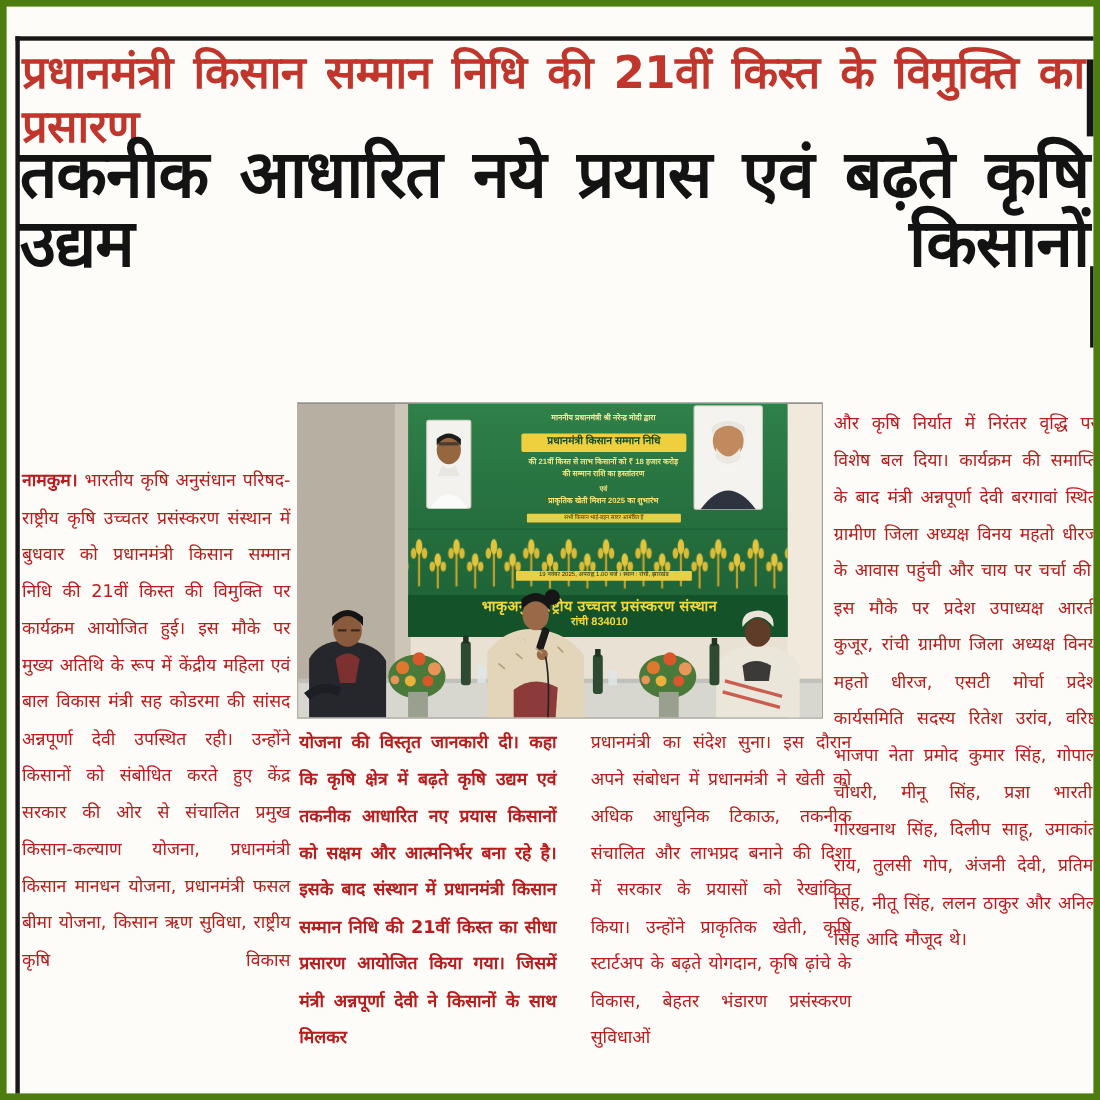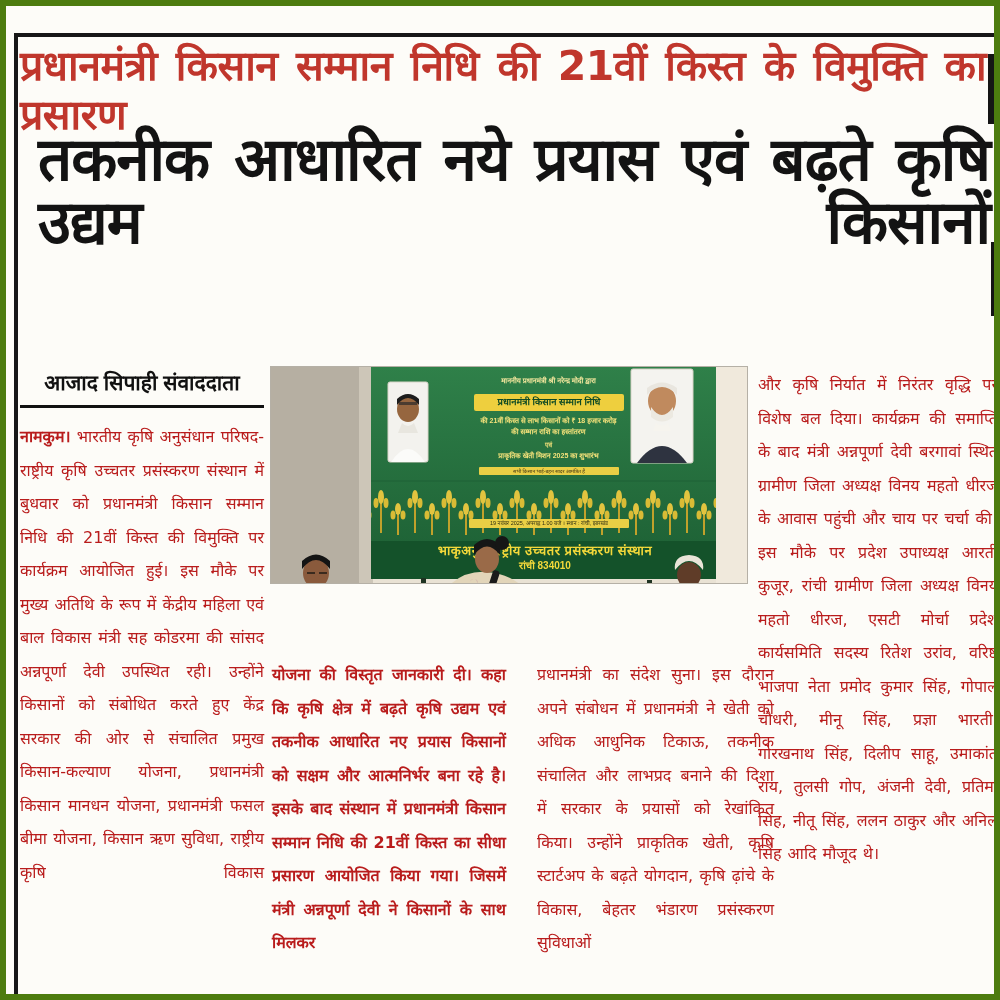--- a/index.html
+++ b/index.html
@@ -21,42 +21,42 @@
     font-size:41px; font-weight:800; line-height:1.2; color:#c0362c;
     text-align:justify; text-align-last:justify; letter-spacing:-0.5px;
     font-family:"DejaVu Sans", sans-serif;
   }
   .headline-line {
     position:absolute; left:12px; width:972px;
     font-size:60px; font-weight:800; line-height:1.05; color:#131313;
     text-align:justify; text-align-last:justify; letter-spacing:-1px;
     font-family:"DejaVu Sans", sans-serif;
   }
-  .hl1 { top:122px;padding-left:20px; }
+  .hl1 { top:122px; }
   .hl2 { top:236px; }
 
   .byline {
     position:absolute; left:14px; top:362px; width:244px;
     font-size:21px; font-weight:700; color:#111; text-align:center;
     padding-bottom:9px; border-bottom:3px solid #111;
   }
   .bodycol {
     position:absolute; font-size:16px; line-height:33.5px; color:#b91c1c;
     text-align:justify; text-align-last:justify; word-spacing:1px;
     font-family:"DejaVu Sans", sans-serif;
   }
   .col1 { left:14px;  top:414px; width:244px; }
   .col2 { left:266px; top:652px; width:234px;font-weight:bold; }
   .col3 { left:531px; top:652px; width:237px; }
   .col4 { left:752px; top:362px; width:240px; text-align-last:auto; }
   .dateline { font-weight:800;margin-top:36px; }
 
   
   .photo {
-    position:absolute; left:264px; top:360px; width:478px; height:218px;
+    position:absolute; left:264px; top:360px; width:478px; height:287px;
     background:#404040; border:1px solid #b5b0a6; overflow:hidden;
   }
   .photo svg { position:absolute; left:0; top:0; }
   .b-text { position:absolute; text-align:center; color:#f4e27a; line-height:1.25; font-weight:700; }
   .b-honor { left:200px; top:10px;  width:155px; font-size:7px;  color:#f5e89e; }
   .b-title { left:203px; top:27px;  width:150px; font-size:9.5px; background:#eecf3e; color:#0e4a24;
              border-radius:2px; padding:2px 0 3px; }
   .b-d1    { left:190px; top:50px;  width:175px; font-size:7px; }
   .b-d2    { left:190px; top:61px;  width:175px; font-size:7px; }
   .b-evam  { left:190px; top:74px;  width:175px; font-size:6.5px; }
@@ -75,21 +75,20 @@
 
   <div class="rule-top"></div>
   <div class="rule-left"></div>
   <div class="rule-right"></div>
   <div class="bleed-1"></div>
   <div class="bleed-2"></div>
 
   <div class="kicker">प्रधानमंत्री किसान सम्मान निधि की 21वीं किस्त के विमुक्ति का प्रसारण</div>
   <div class="headline-line hl1">तकनीक आधारित नये प्रयास एवं बढ़ते कृषि उद्यम किसानों</div>
 
-  <div class="byline">आजाद सिपाही संवाददाता</div>
 
   <div class="bodycol col1"><span class="dateline">नामकुम।</span>
     <span>भारतीय कृषि अनुसंधान परिषद-राष्ट्रीय कृषि उच्चतर प्रसंस्करण संस्थान में बुधवार को प्रधानमंत्री किसान सम्मान निधि की 21वीं किस्त की विमुक्ति पर कार्यक्रम आयोजित हुई। इस मौके पर मुख्य अतिथि के रूप में केंद्रीय महिला एवं बाल विकास मंत्री सह कोडरमा की सांसद अन्नपूर्णा देवी उपस्थित रही। उन्होंने किसानों को संबोधित करते हुए केंद्र सरकार की ओर से संचालित प्रमुख किसान-कल्याण योजना, प्रधानमंत्री किसान मानधन योजना, प्रधानमंत्री फसल बीमा योजना, किसान ऋण सुविधा, राष्ट्रीय कृषि विकास</span>
   </div>
 
   <div class="photo">
 
     <svg width="478" height="287" viewBox="0 0 478 287">
 
       <rect x="0" y="0" width="478" height="287" fill="#e9e2d4"></rect>

